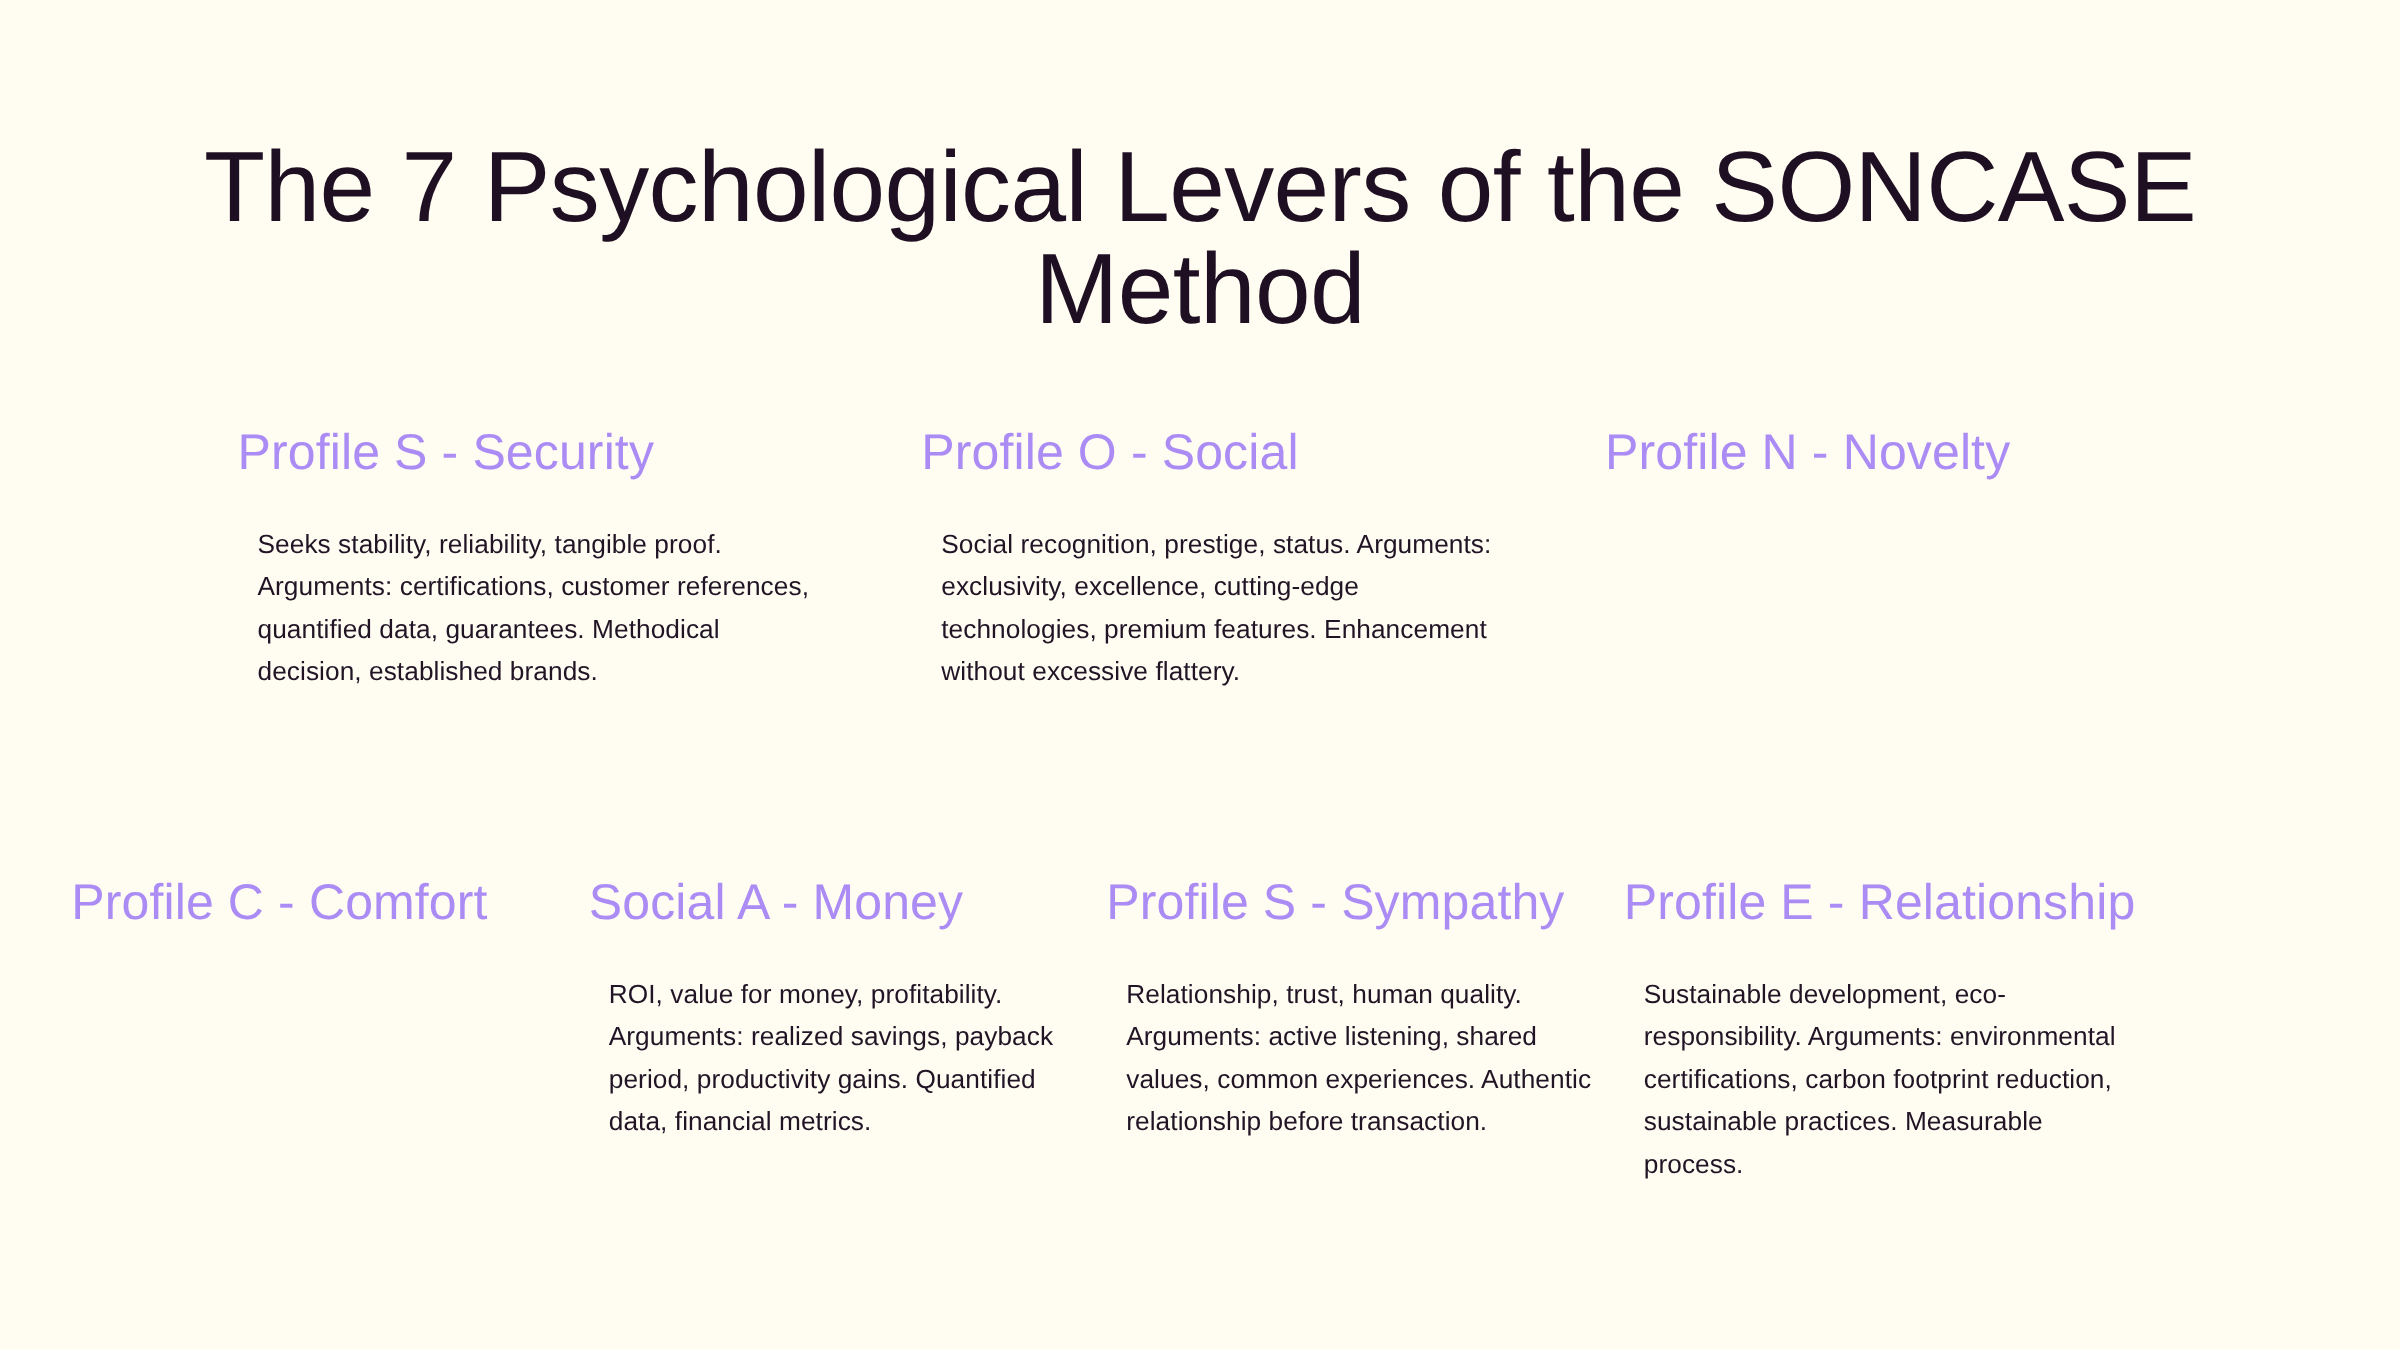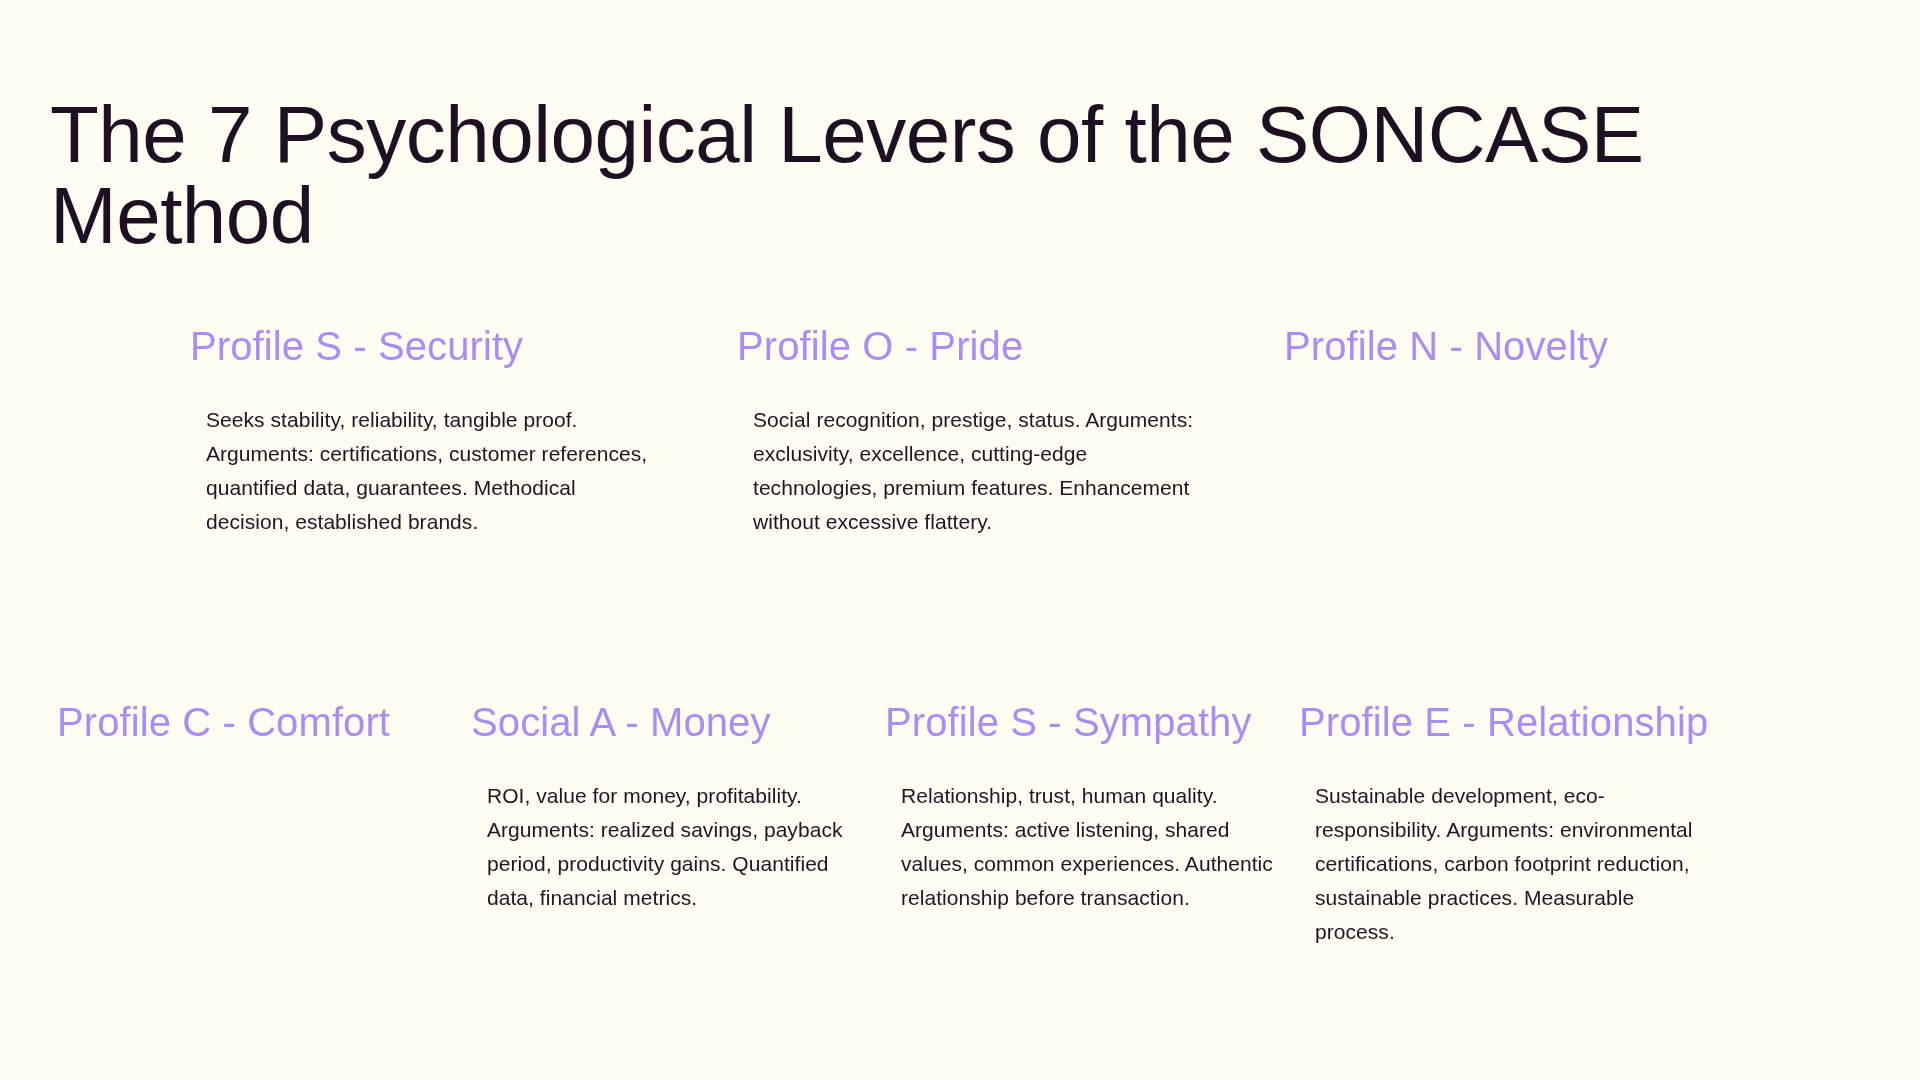--- a/index.html
+++ b/index.html
@@ -19,41 +19,41 @@
     position: relative;
     width: 1920px;
     height: 1080px;
     box-sizing: border-box;
   }
 
   
   .title {
     position: absolute;
     left: 50px;
-    top: 40px;
+    top: 55px;
     width: 1820px;
-    text-align: left;
+    text-align: center;
     font-size: 80px;
     line-height: 1.02;
     font-weight: 400;
     letter-spacing: -0.5px;
     color: #1f0f22;
     font-family: "Liberation Sans", sans-serif;
   }
 
   
   .row {
     position: absolute;
     display: flex;
     box-sizing: border-box;
   }
 
   .row-top {
     left: 190px;
-    top: 324px;
+    top: 340px;
     width: 1610px;
     gap: 60px;
   }
 
   .row-bottom {
     left: 57px;
     top: 700px;
     width: 1830px;
   }
 
@@ -89,21 +89,21 @@
   <h1 class="title">The 7 Psychological Levers of the SONCASE Method</h1>
 
   <div class="row row-top">
 
     <div class="card">
       <h2 class="card-title">Profile S - Security</h2>
       <p class="card-body">Seeks stability, reliability, tangible proof. Arguments: certifications, customer references, quantified data, guarantees. Methodical decision, established brands.</p>
     </div>
 
     <div class="card">
-      <h2 class="card-title">Profile O - Pride</h2>
+      <h2 class="card-title">Profile O - Social</h2>
       <p class="card-body">Social recognition, prestige, status. Arguments: exclusivity, excellence, cutting-edge technologies, premium features. Enhancement without excessive flattery.</p>
     </div>
 
     <div class="card">
       <h2 class="card-title">Profile N - Novelty</h2>
     </div>
 
   </div>
 
   <div class="row row-bottom">

